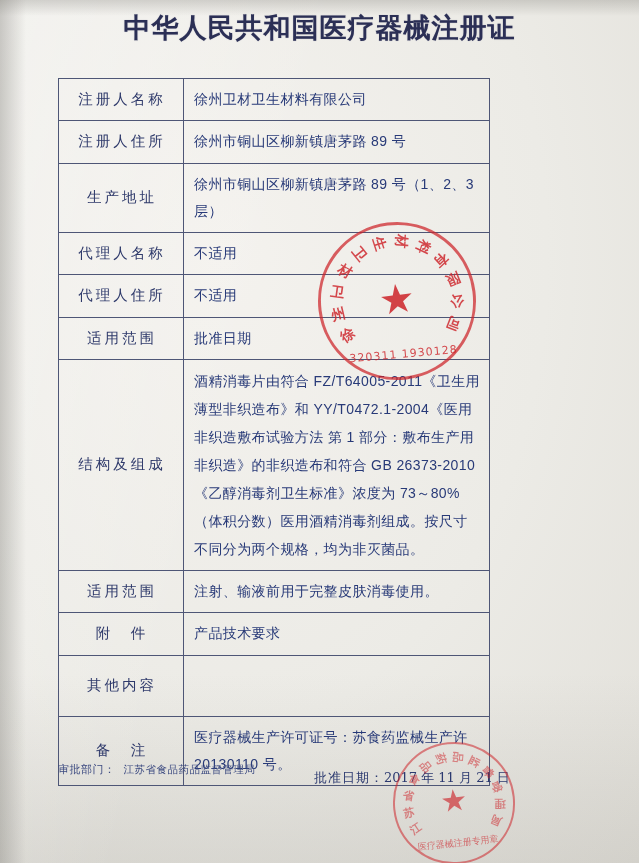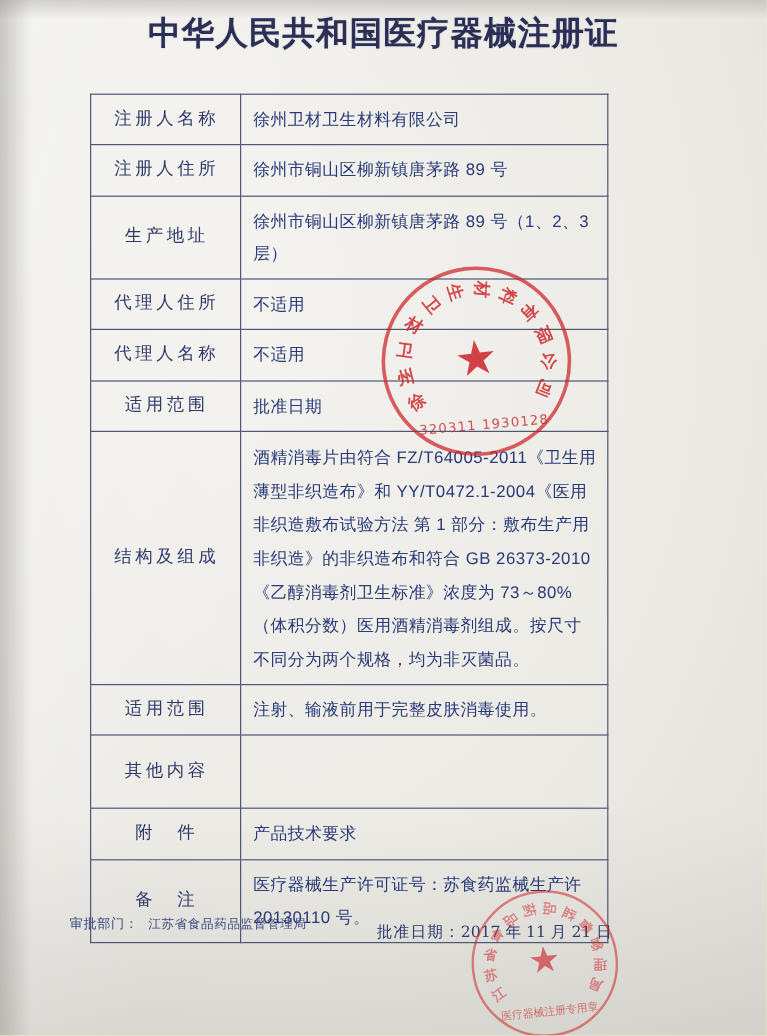--- a/index.html
+++ b/index.html
@@ -69,21 +69,21 @@
     font-size: 14px;
     color: #2f3a6b;
     letter-spacing: 0.5px;
   }
   #regline .label { margin-right: 4px; }
   #regline .value { font-weight: 600; }
 
   
   #table {
     position: absolute;
-    left: 75px;
+    left: 58px;
     top: 78px;
     width: 432px;
     border-collapse: collapse;
     table-layout: fixed;
   }
   #table td {
     border: 1px solid #4e5676;
     padding: 0;
     vertical-align: middle;
   }
@@ -239,46 +239,46 @@
       </tr>
       <tr>
         <td class="lab">注册人住所</td>
         <td class="val">徐州市铜山区柳新镇唐茅路 89 号</td>
       </tr>
       <tr>
         <td class="lab">生产地址</td>
         <td class="val">徐州市铜山区柳新镇唐茅路 89 号（1、2、3 层）</td>
       </tr>
       <tr>
+        <td class="lab">代理人名称</td>
+        <td class="val">不适用</td>
+      </tr>
+      <tr>
         <td class="lab">代理人住所</td>
-        <td class="val">不适用</td>
-      </tr>
-      <tr>
-        <td class="lab">代理人名称</td>
         <td class="val">不适用</td>
       </tr>
       <tr>
         <td class="lab">适用范围</td>
         <td class="val">批准日期</td>
       </tr>
       <tr class="row-tall">
         <td class="lab">结构及组成</td>
         <td class="val">酒精消毒片由符合 FZ/T64005-2011《卫生用薄型非织造布》和 YY/T0472.1-2004《医用非织造敷布试验方法 第 1 部分：敷布生产用非织造》的非织造布和符合 GB 26373-2010 《乙醇消毒剂卫生标准》浓度为 73～80%（体积分数）医用酒精消毒剂组成。按尺寸不同分为两个规格，均为非灭菌品。</td>
       </tr>
       <tr>
         <td class="lab">适用范围</td>
         <td class="val">注射、输液前用于完整皮肤消毒使用。</td>
       </tr>
       <tr>
+        <td class="lab">附　件</td>
+        <td class="val">产品技术要求</td>
+      </tr>
+      <tr>
         <td class="lab">其他内容</td>
         <td class="val" style="height:46px"></td>
-      </tr>
-      <tr>
-        <td class="lab">附　件</td>
-        <td class="val">产品技术要求</td>
       </tr>
       <tr>
         <td class="lab">备　注</td>
         <td class="val">医疗器械生产许可证号：苏食药监械生产许 20130110 号。</td>
       </tr>
     </tbody>
   </table>
 
   <div id="footer">
     <div id="approve">

